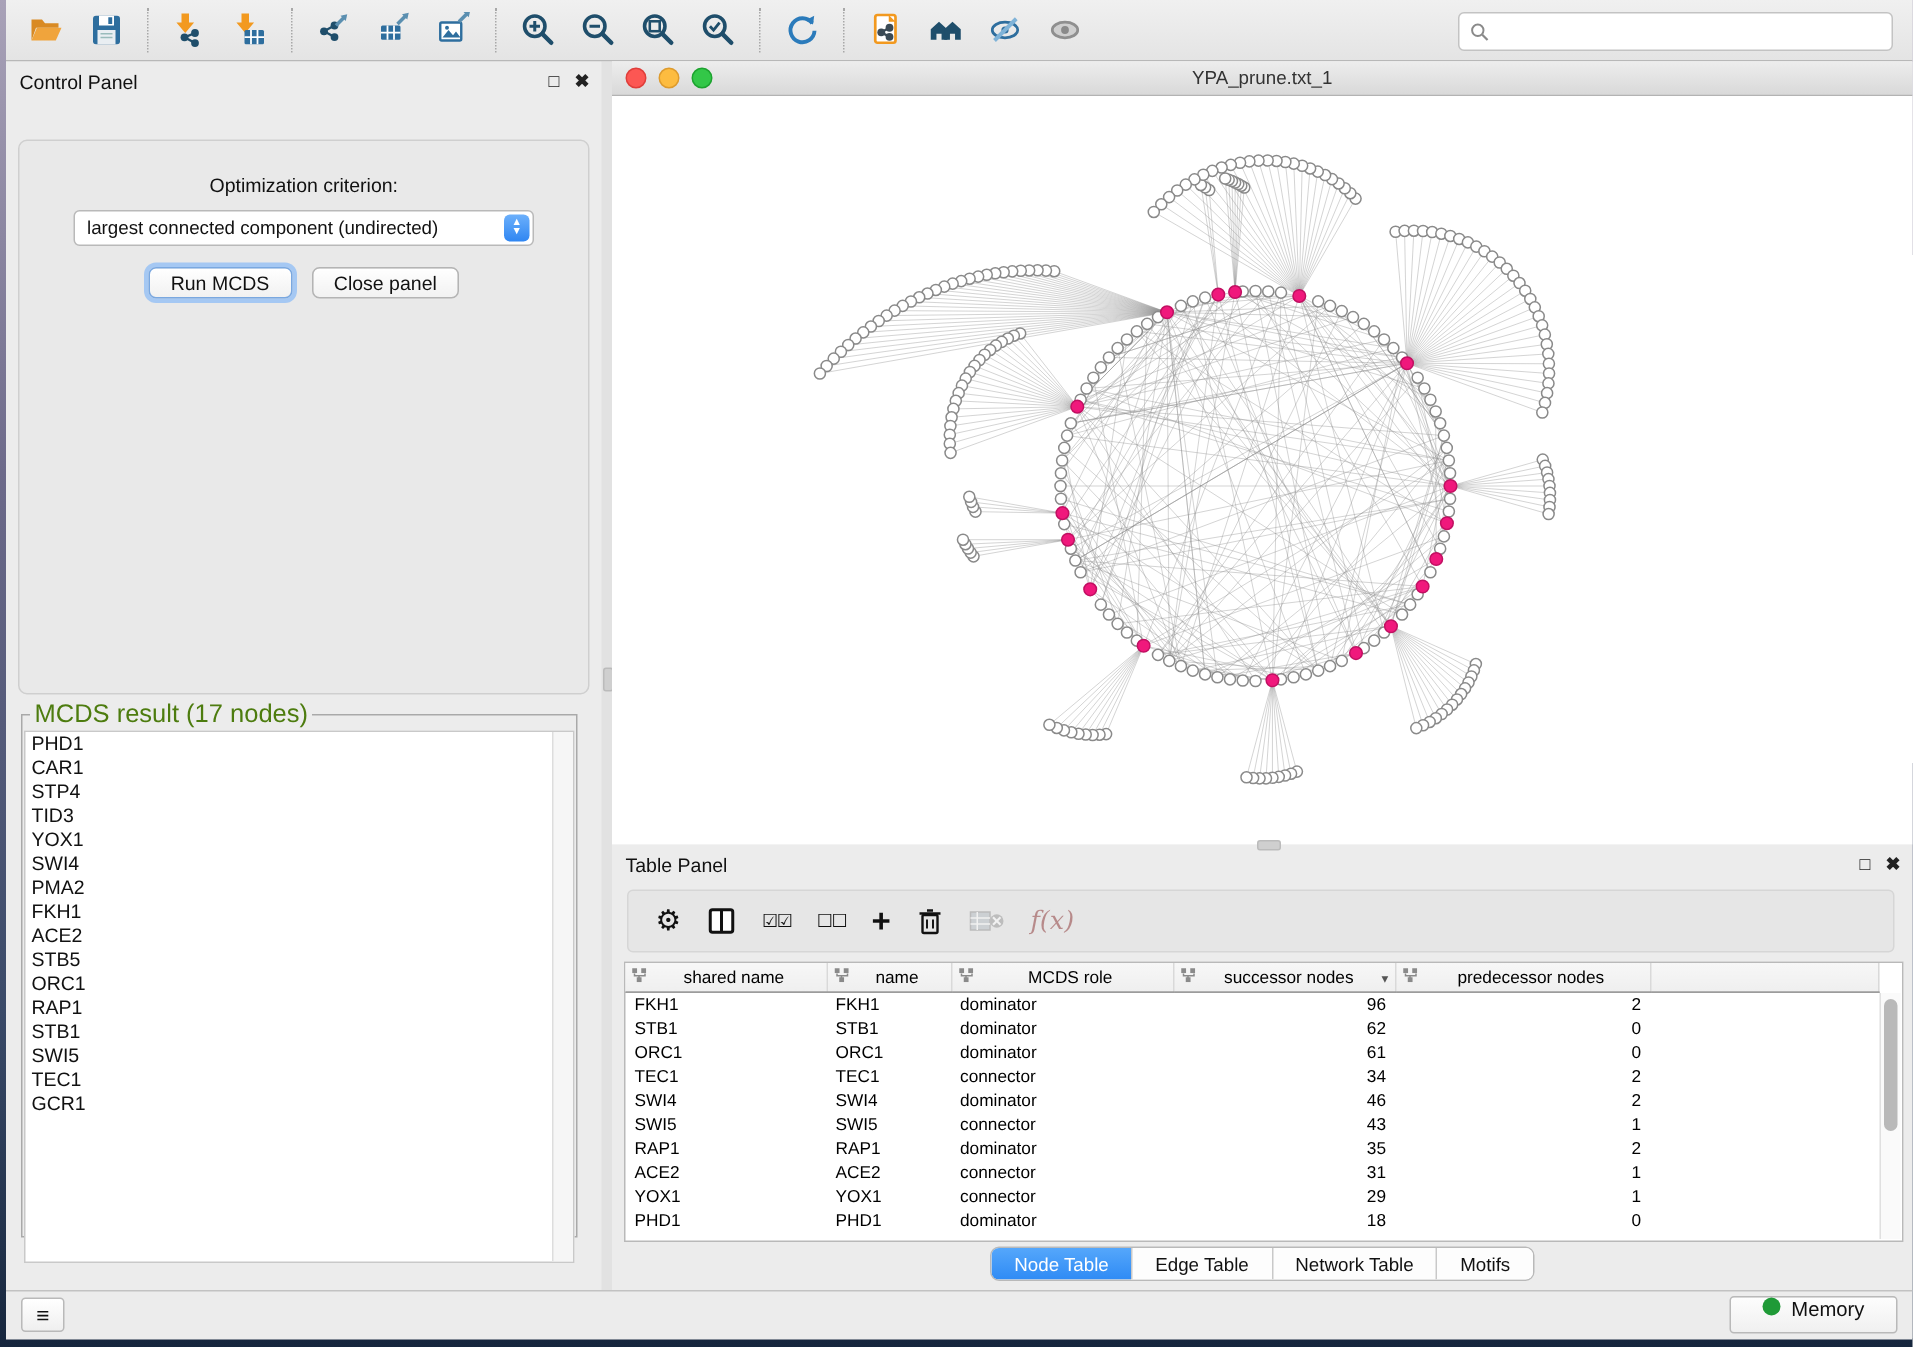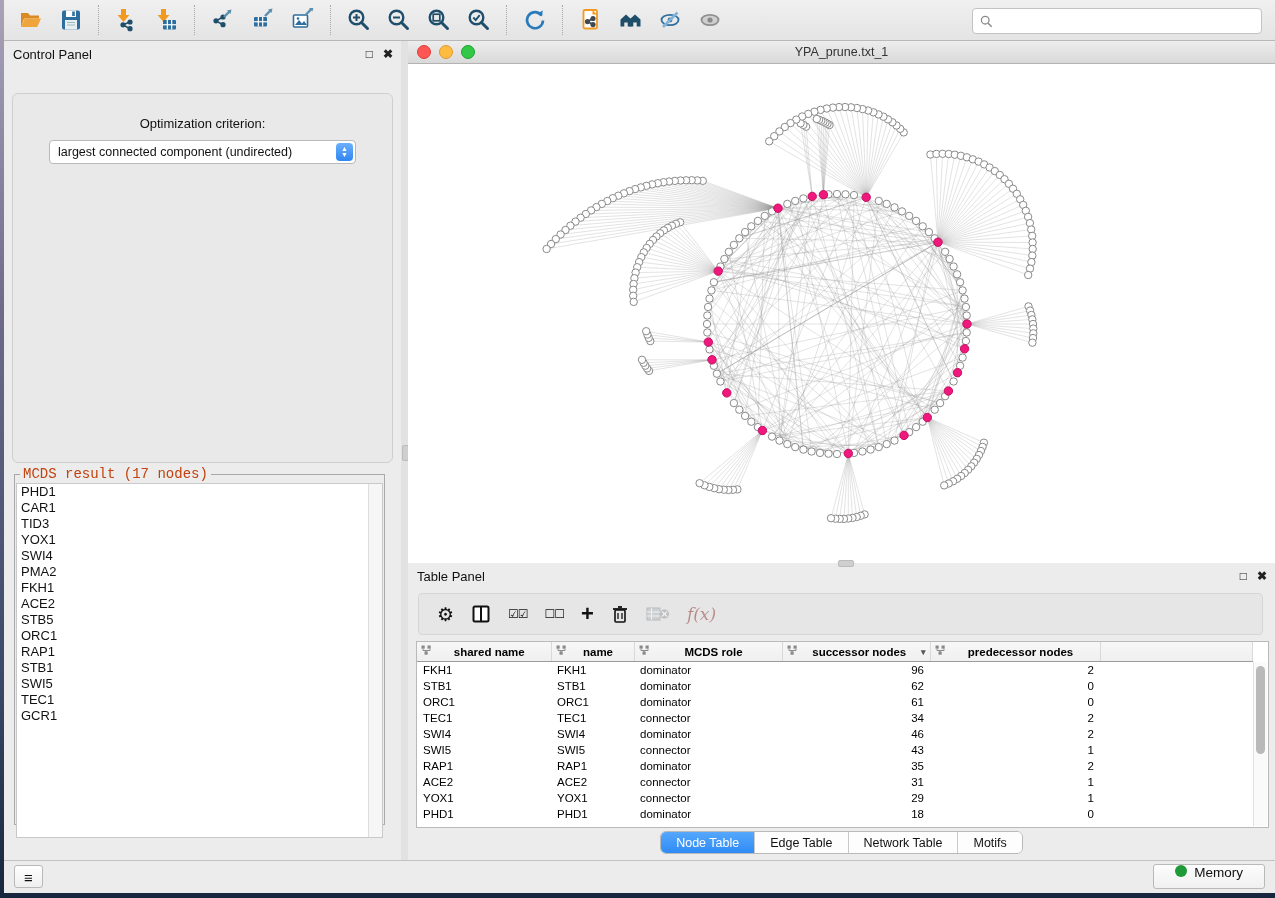--- a/index.html
+++ b/index.html
@@ -42,21 +42,21 @@
   .dropdown .dd-text{flex:1;font-size:12.5px;padding-left:8px;color:#111;white-space:nowrap;}
   .dd-stepper{width:17px;height:18px;margin-right:2px;border-radius:4px;background:linear-gradient(#6cb0fb,#2f86f2);
             display:flex;flex-direction:column;align-items:center;justify-content:center;color:#fff;font-size:7px;line-height:6px;}
   .cp-buttons{position:absolute;left:0;top:80px;width:100%;display:flex;justify-content:center;gap:13px;}
   .mac-btn{height:21px;background:linear-gradient(#ffffff,#f1f1f1);border:1px solid #b4b4b4;border-radius:5px;
            font-size:13px;font-family:"Liberation Sans",sans-serif;padding:0 14px;color:#111;}
   .mac-btn.focused{box-shadow:0 0 0 3px #a5c8f3;border-color:#7aa8e0;}
 
   .result-box{position:absolute;left:10px;top:425px;width:371px;height:371px;}
   .result-box fieldset{border:1px solid #a9a9a9;margin:0;padding:1px;height:355px;}
-  .result-box legend{font-size:14px;padding:0 3px;margin-left:4px;color:#c2410c;font-family:Liberation Mono, monospace;}
+  .result-box legend{font-size:17px;padding:0 3px;margin-left:4px;color:#4d7c0f;}
   .result-list{position:relative;background:#fff;border:1px solid #c9c9c9;height:353px;overflow:hidden;}
   .result-item{font-size:13px;color:#111;line-height:16px;padding-left:4px;}
   .result-scroll{position:absolute;right:0;top:0;width:13px;height:100%;background:#f6f6f6;border-left:1px solid #ddd;}
 
   
   .v-splitter{position:absolute;left:397px;top:41px;width:7px;height:819px;background:#e2e2e2;}
   .v-grip{position:absolute;left:1px;top:404px;width:5px;height:14px;background:#cfcfcf;border:1px solid #bbb;border-radius:2px;}
 
   
   .net-window{position:absolute;left:404px;top:41px;width:867px;height:522px;background:#fff;}
@@ -75,21 +75,21 @@
   .tp-toolbar{position:absolute;left:10px;top:30px;width:845px;height:42px;background:#e6e6e6;
       border:1px solid #d6d6d6;border-radius:4px;display:flex;align-items:center;gap:17px;padding-left:18px;box-sizing:border-box;}
   .tp-icon{display:flex;align-items:center;justify-content:center;border:none;background:transparent;padding:0;cursor:default;}
   .tp-icon .glyph{font-size:19px;color:#111;line-height:1;}
   .tp-icon.dim{opacity:.45;}
   .fx{font-family:"DejaVu Serif",serif;font-style:italic;font-size:17px;color:#7f1d1d;}
   .check-pair{font-size:12px;letter-spacing:-1px;color:#111;}
 
   .tbl-wrap{position:absolute;left:8px;top:78px;width:851px;height:185px;background:#fff;border:1px solid #b9b9b9;}
   table.data{border-collapse:collapse;table-layout:fixed;width:836px;font-size:11.5px;color:#000;}
-  table.data th{height:19px;font-weight:bold;background:linear-gradient(#f7f7f7,#efefef);
+  table.data th{height:19px;font-weight:normal;background:linear-gradient(#f7f7f7,#efefef);
       border-bottom:1px solid #9c9c9c;border-right:1px solid #d9d9d9;padding:0;}
   .th-inner{display:flex;align-items:center;height:100%;padding:0 4px;}
   .th-label{flex:1;text-align:center;font-size:11.5px;}
   table.data td{height:16px;padding:0 6px;white-space:nowrap;overflow:hidden;}
   td.num{text-align:right;padding-right:12px;}
   .tbl-scroll{position:absolute;right:1px;top:20px;width:13px;height:164px;background:#fafafa;border-left:1px solid #e0e0e0;}
   .tbl-thumb{position:absolute;left:2px;top:4px;width:9px;height:88px;background:#b9b9b9;border-radius:5px;}
 
   .tp-tabs{position:absolute;left:0;top:268px;width:100%;display:flex;justify-content:center;}
   .h-grip{position:absolute;left:430px;top:-3px;width:14px;height:5px;background:#cfcfcf;border:1px solid #bbb;border-radius:2px;}
@@ -283,28 +283,33 @@
       </div>
       <div class="cp-body">
         <div class="opt-label">Optimization criterion:</div>
         <div class="dropdown">
           <span class="dd-text">largest connected component (undirected)</span>
           <span class="dd-stepper">
               <span>▲</span>
               <span>▼</span>
             </span>
         </div>
+        <div class="cp-buttons" style="top:84px;">
+          <button class="mac-btn focused">Run MCDS</button>
+          <button class="mac-btn">Close panel</button>
+        </div>
       </div>
       <div class="result-box">
         <fieldset>
           <legend>MCDS result (17 nodes)</legend>
           <div class="result-list" id="mcds-list">
             <div class="result-scroll"></div>
           <div class="result-item">PHD1</div>
               <div class="result-item">CAR1</div>
+              <div class="result-item">STP4</div>
               <div class="result-item">TID3</div>
               <div class="result-item">YOX1</div>
               <div class="result-item">SWI4</div>
               <div class="result-item">PMA2</div>
               <div class="result-item">FKH1</div>
               <div class="result-item">ACE2</div>
               <div class="result-item">STB5</div>
               <div class="result-item">ORC1</div>
               <div class="result-item">RAP1</div>
               <div class="result-item">STB1</div>

